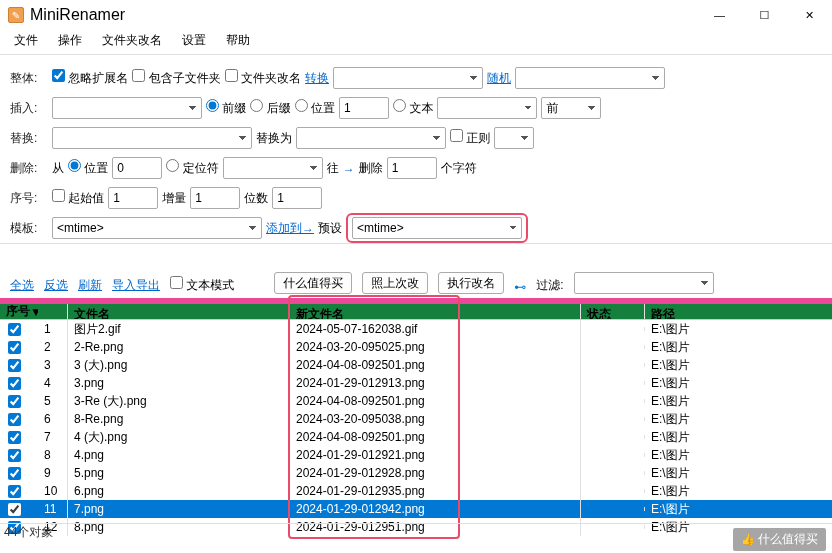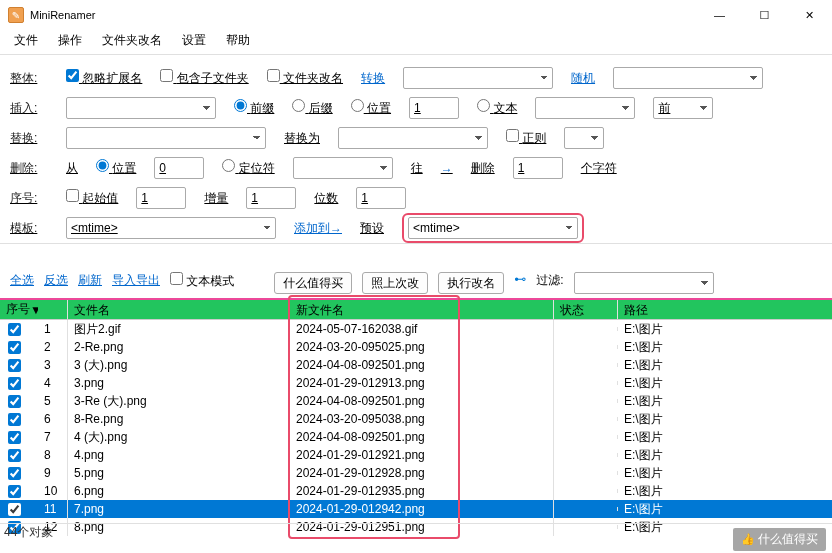--- a/index.html
+++ b/index.html
@@ -1,45 +1,45 @@
 <!DOCTYPE html>
 <html><head>
 <meta charset="utf-8">
 <style>
 * { box-sizing: border-box; margin: 0; padding: 0; font-family: "Microsoft YaHei", "Segoe UI", sans-serif; font-size: 12px; }
 body { background: #ffffff; width: 832px; height: 553px; overflow: hidden; position: relative; }
 .titlebar { height: 30px; display: flex; align-items: center; padding: 0 0 0 8px; }
 .titlebar .icon { width: 16px; height: 16px; background: #f0a050; border: 1px solid #d08030; border-radius: 2px; margin-right: 6px; display: flex; align-items: center; justify-content: center; }
 .titlebar .icon::after { content: "✎"; font-size: 10px; color: #fff; }
-.titlebar .title { flex: 1; font-size: 11px; }
+.titlebar .title { flex: 1; font-size: 16px; }
 .titlebar .winbtns { display: flex; }
 .titlebar .winbtn { width: 45px; height: 30px; display: flex; align-items: center; justify-content: center; font-size: 11px; }
 .menubar { height: 24px; display: flex; align-items: flex-start; padding: 0 4px; gap: 0; }
 .menubar div { padding: 2px 10px; }
 .sep { height: 1px; background: #e0e0e0; margin: 0 0 4px 0; }
 .controls { padding: 4px 10px 0 10px; }
-.row { display: flex; align-items: center; height: 30px; gap: 18px; text-decoration: underline; }
+.row { display: flex; align-items: center; height: 30px; gap: 4px; }
 .lbl { width: 38px; text-align: left; color: #222; }
 .a { color: #0066cc; text-decoration: underline; cursor: pointer; }
 input[type="checkbox"] { width: 13px; height: 13px; accent-color: #0078d4; }
 input[type="radio"] { width: 13px; height: 13px; accent-color: #0078d4; }
 .combo, .textin { height: 22px; border: 1px solid #aaa; border-radius: 2px; padding: 0 4px; background: #fff; }
 .combo { appearance: none; background-image: linear-gradient(45deg, transparent 50%, #555 50%), linear-gradient(135deg, #555 50%, transparent 50%); background-position: right 8px center, right 4px center; background-size: 4px 4px, 4px 4px; background-repeat: no-repeat; padding-right: 18px; }
 .numbox { width: 50px; height: 22px; border: 1px solid #aaa; border-radius: 2px; padding: 0 4px; }
 .btn { height: 22px; padding: 0 8px; border: 1px solid #aaa; background: #fdfdfd; border-radius: 3px; }
 .arrow { color: #0066cc; }
 .hl-red { border: 2px solid #e94b6a; border-radius: 6px; padding: 2px 4px; }
-.toolbar2 { display: flex; align-items: flex-start; padding: 4px 10px; gap: 10px; margin-top: 24px; }
+.toolbar2 { display: flex; align-items: flex-end; padding: 4px 10px; gap: 10px; margin-top: 24px; }
 .listwrap { position: relative; }
-.list-header { display: flex; height: 22px; border-top: 2px solid #ec4899; border-bottom: 1px solid #ccc; background: #22c55e; }
+.list-header { display: flex; height: 22px; border-top: 6px solid #ec4899; border-bottom: 1px solid #ccc; background: #15803d; font-weight: bold; }
 .list-header div, .list-row div { padding: 2px 6px; overflow: hidden; white-space: nowrap; }
 .col-chk { width: 38px; display: flex; align-items: center; }
 .col-num { width: 30px; border-right: 1px solid #e0e0e0; }
 .col-name { width: 222px; border-right: 1px solid #e0e0e0; }
-.col-newname { width: 264px; border-right: 1px solid #e0e0e0; }
+.col-newname { width: 291px; border-right: 1px solid #e0e0e0; }
 .col-status { width: 64px; border-right: 1px solid #e0e0e0; }
 .col-path { flex: 1; }
 .list-body { }
 .list-row { display: flex; height: 18px; align-items: center; font-size: 12px; }
 .list-row .col-chk input { margin-left: 2px; }
 .list-row.sel { background: #0078d4; color: #fff; }
 .list-row.sel .col-chk input { accent-color: #fff; }
 .red-col-overlay { position: absolute; border: 2px solid #e94b6a; border-radius: 4px; pointer-events: none; }
 .status { position: absolute; bottom: 0; left: 0; right: 0; height: 30px; padding: 0 4px; font-size: 12px; color: #333; border-top: 1px solid #e0e0e0; }
 .wm { position: absolute; right: 6px; bottom: 2px; font-size: 11px; color: #999; background: rgba(0,0,0,0.35); color: #fff; padding: 3px 8px; border-radius: 2px; }

